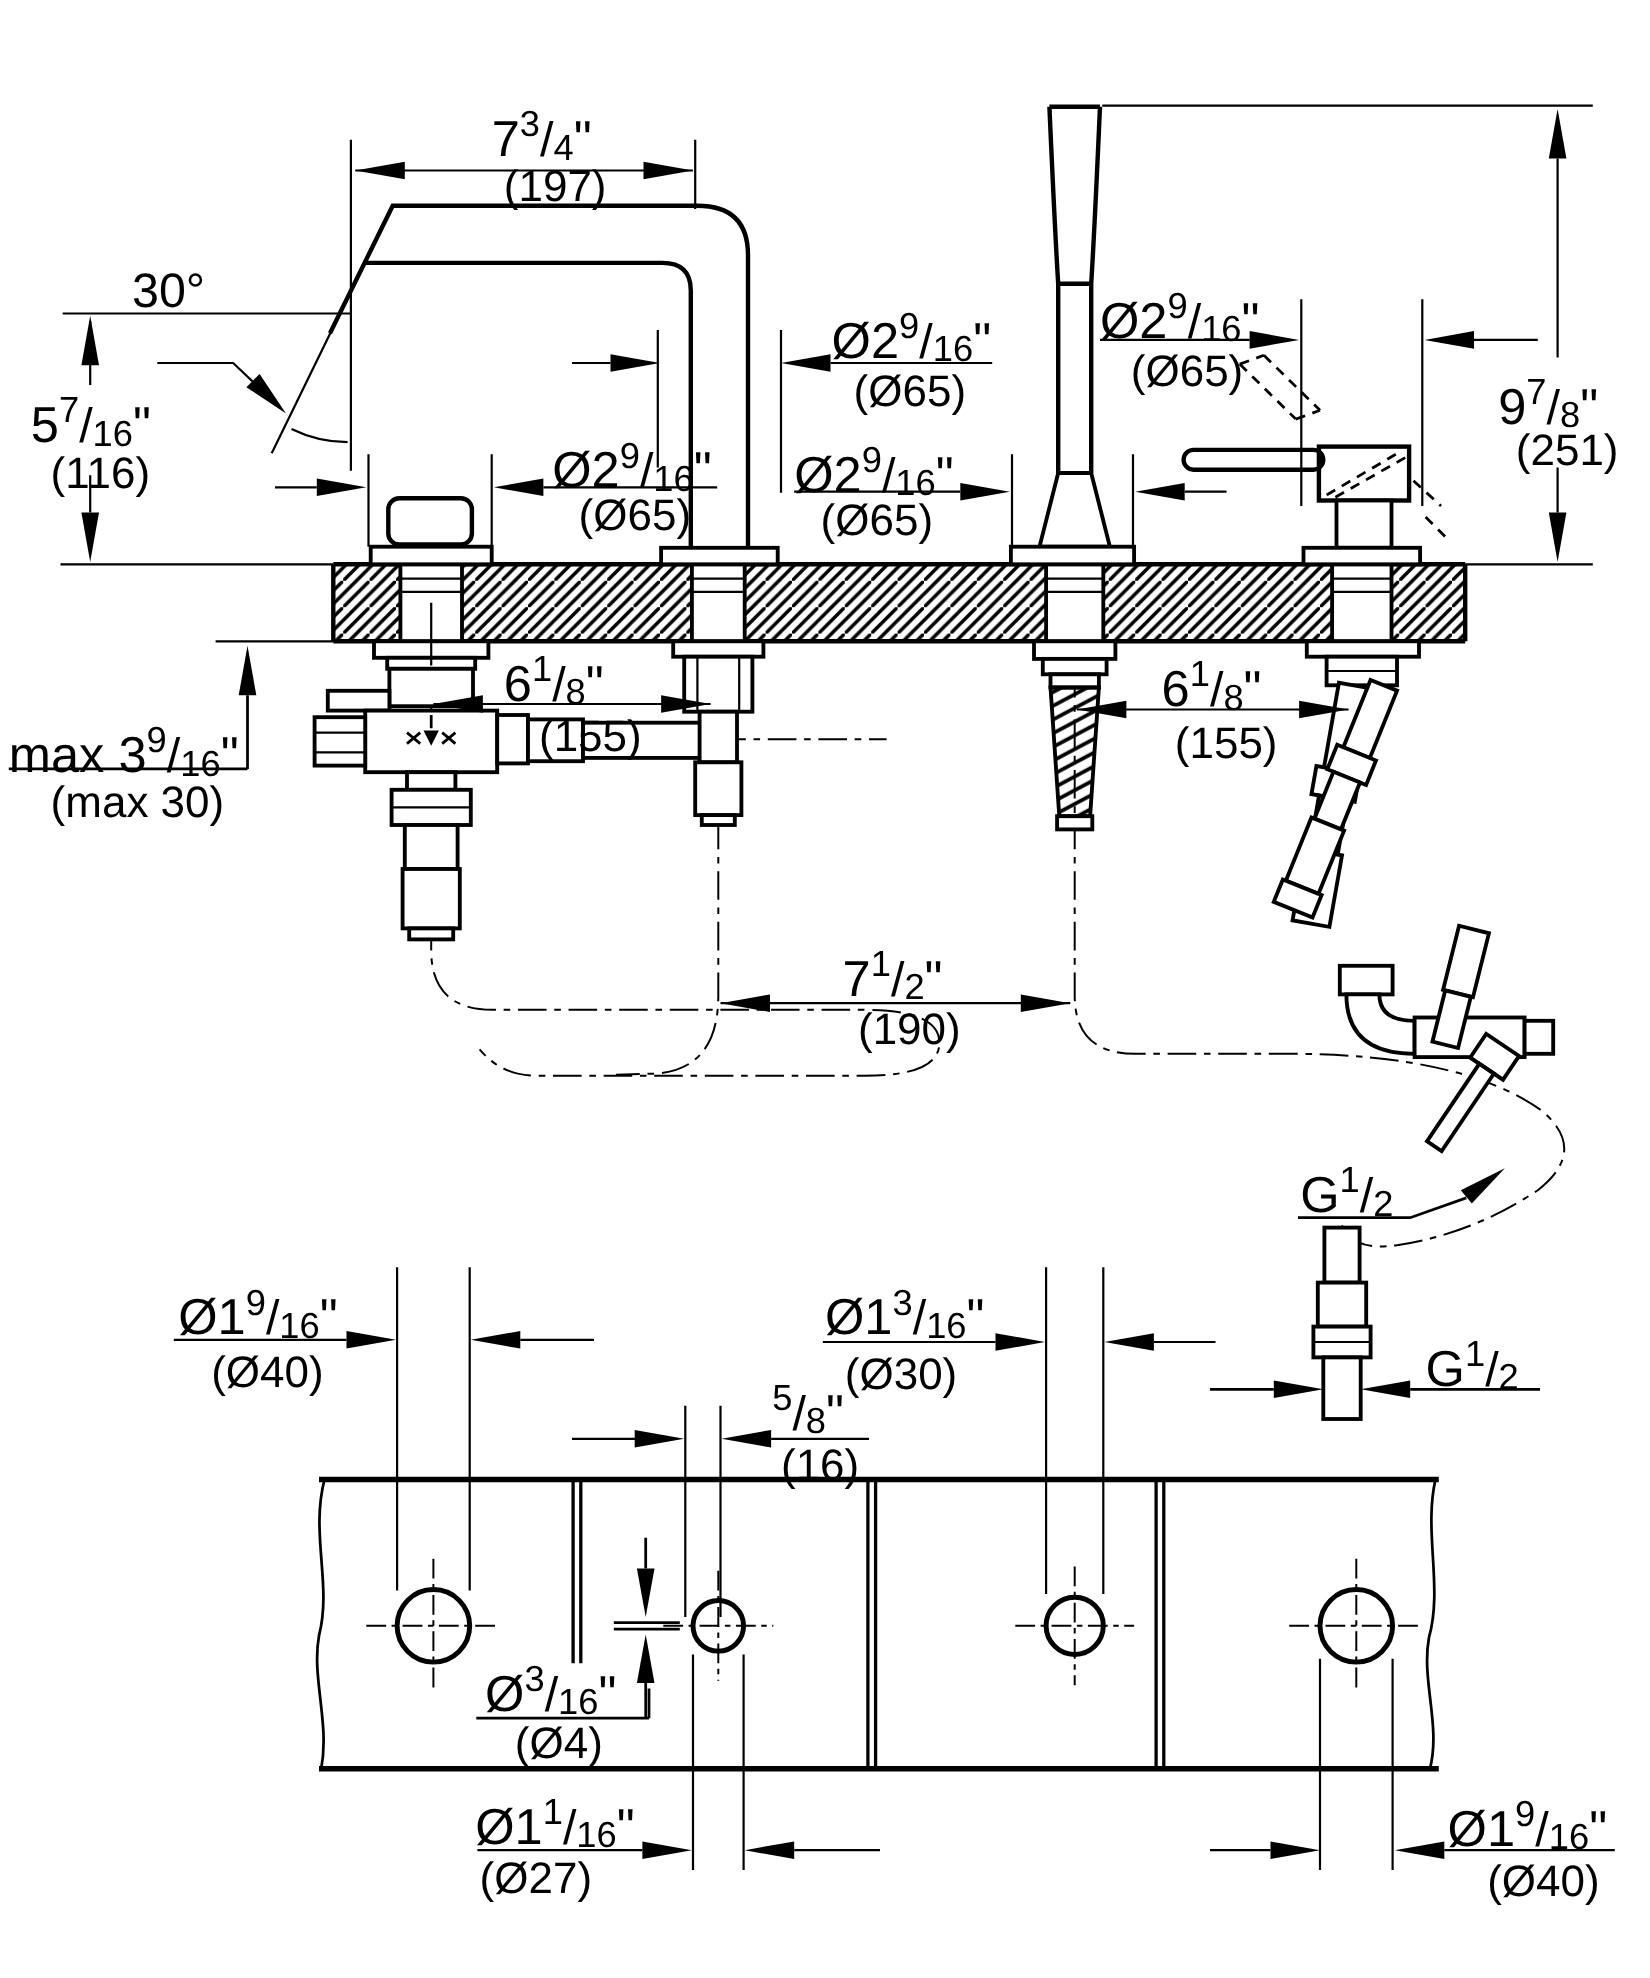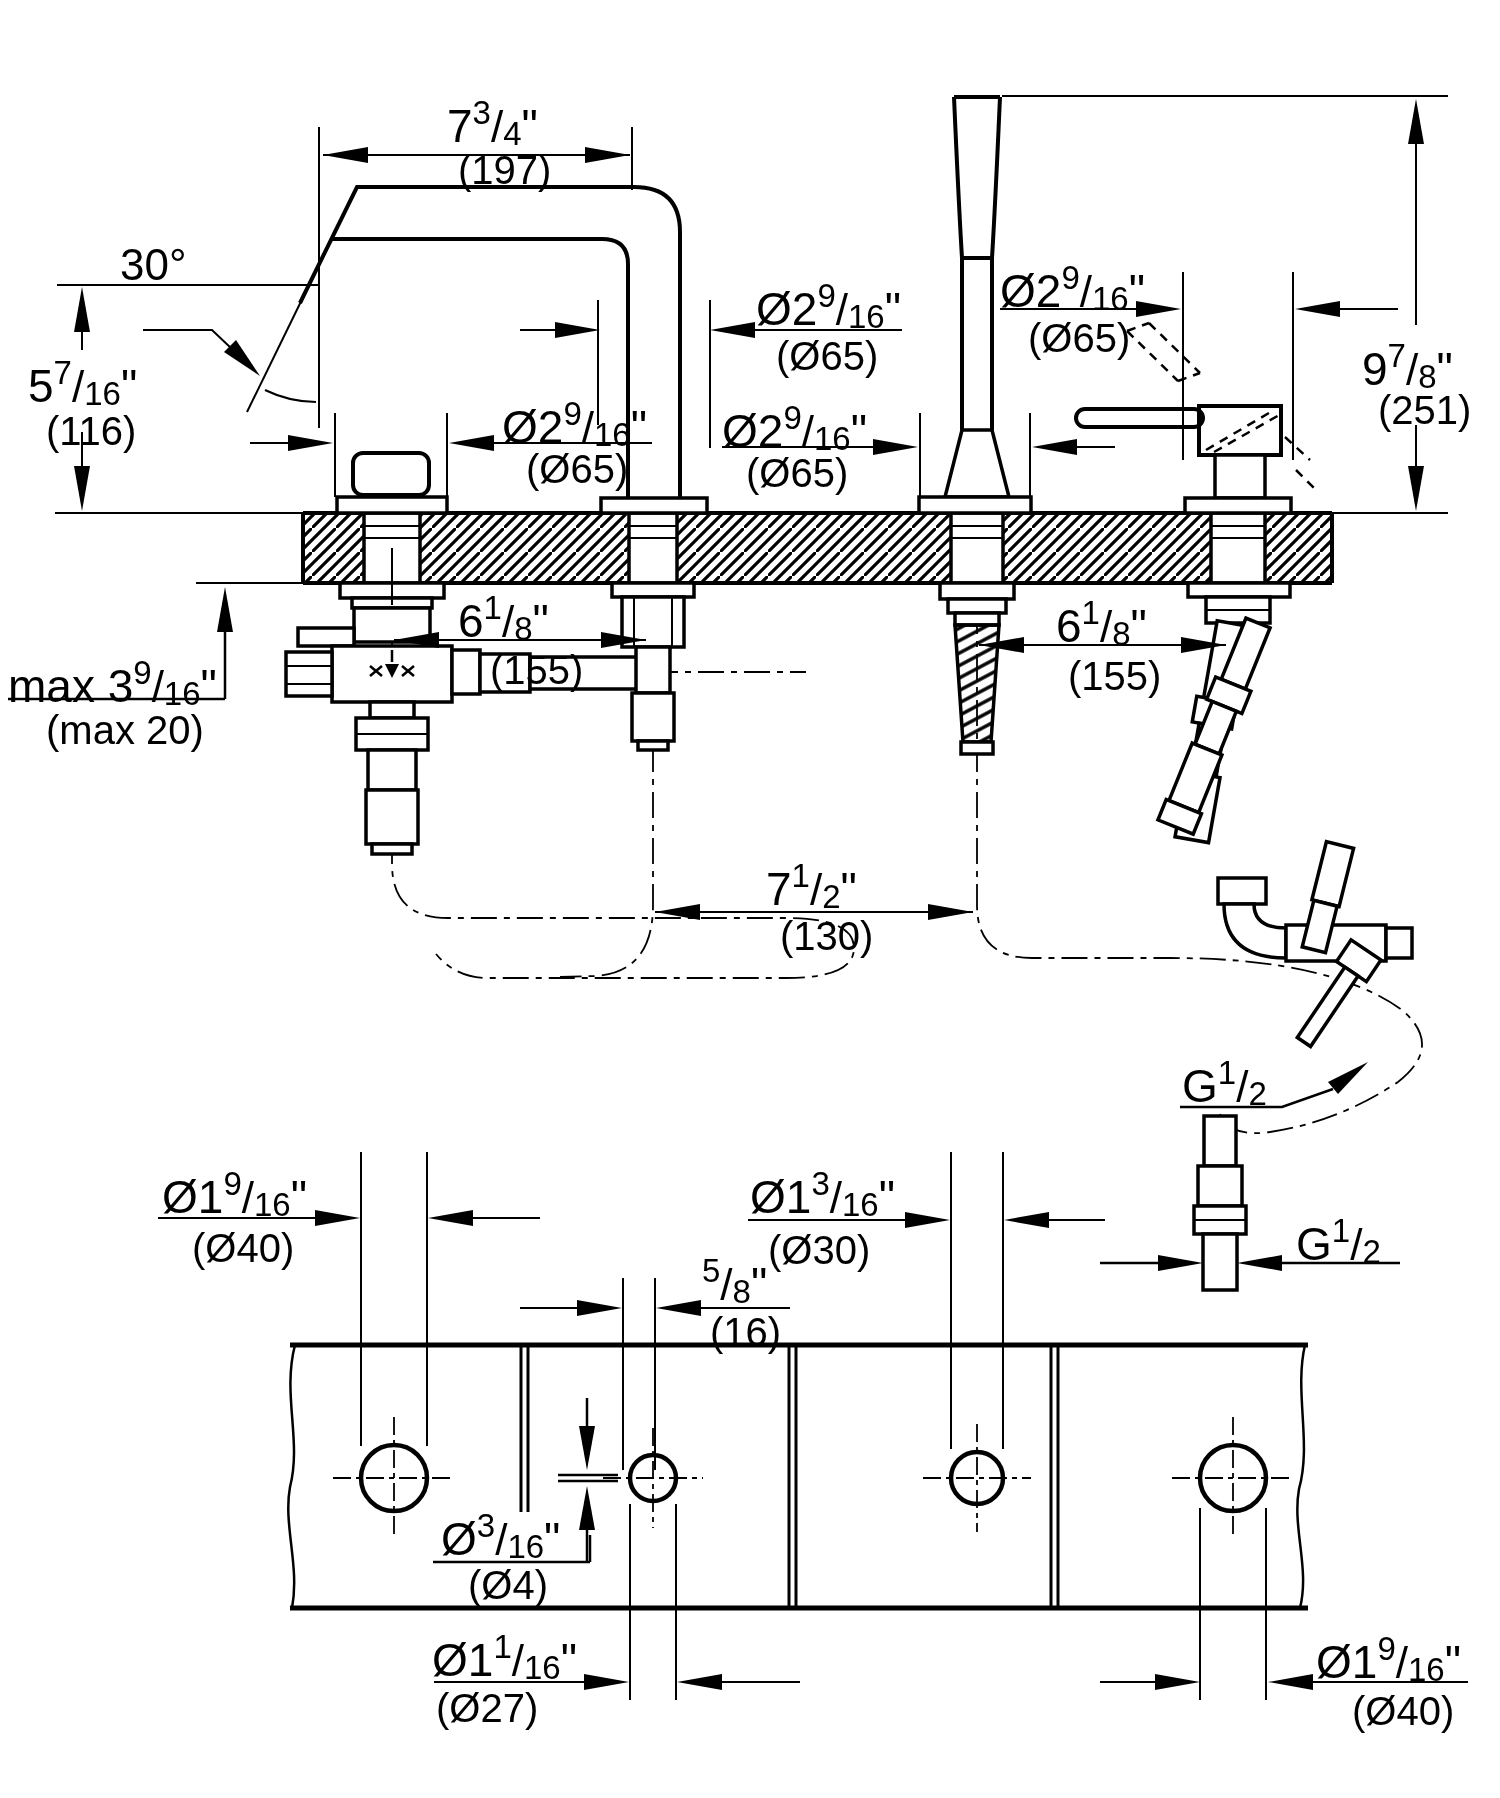--- a/index.html
+++ b/index.html
@@ -265,21 +265,21 @@
 
   <div class="lbl" style="left:447px;top:96px"><span>7</span><span class="fs">3</span><span class="fl">/</span><span class="fd">4</span><span>"</span></div>
   <div class="mm" style="left:458px;top:150px">(197)</div>
 
   <div class="lbl" style="left:120px;top:243px;font-size:44px">30°</div>
 
   <div class="lbl" style="left:28px;top:356px"><span>5</span><span class="fs">7</span><span class="fl">/</span><span class="fd">16</span><span>"</span></div>
   <div class="mm" style="left:46px;top:411px">(116)</div>
 
   <div class="lbl" style="left:8px;top:656px"><span>max 3</span><span class="fs">9</span><span class="fl">/</span><span class="fd">16</span><span>"</span></div>
-  <div class="mm" style="left:46px;top:710px">(max 20)</div>
+  <div class="mm" style="left:46px;top:710px">(max 30)</div>
 
   <div class="lbl" style="left:502px;top:397px"><span>Ø2</span><span class="fs">9</span><span class="fl">/</span><span class="fd">16</span><span>"</span></div>
   <div class="mm" style="left:526px;top:449px">(Ø65)</div>
 
   <div class="lbl" style="left:756px;top:279px"><span>Ø2</span><span class="fs">9</span><span class="fl">/</span><span class="fd">16</span><span>"</span></div>
   <div class="mm" style="left:776px;top:336px">(Ø65)</div>
 
   <div class="lbl" style="left:722px;top:401px"><span>Ø2</span><span class="fs">9</span><span class="fl">/</span><span class="fd">16</span><span>"</span></div>
   <div class="mm" style="left:746px;top:453px">(Ø65)</div>
 
@@ -289,21 +289,21 @@
   <div class="lbl" style="left:1362px;top:339px"><span>9</span><span class="fs">7</span><span class="fl">/</span><span class="fd">8</span><span>"</span></div>
   <div class="mm" style="left:1378px;top:390px">(251)</div>
 
   <div class="lbl" style="left:458px;top:591px"><span>6</span><span class="fs">1</span><span class="fl">/</span><span class="fd">8</span><span>"</span></div>
   <div class="mm" style="left:490px;top:650px">(155)</div>
 
   <div class="lbl" style="left:1056px;top:596px"><span>6</span><span class="fs">1</span><span class="fl">/</span><span class="fd">8</span><span>"</span></div>
   <div class="mm" style="left:1068px;top:656px">(155)</div>
 
   <div class="lbl" style="left:766px;top:859px"><span>7</span><span class="fs">1</span><span class="fl">/</span><span class="fd">2</span><span>"</span></div>
-  <div class="mm" style="left:780px;top:916px">(130)</div>
+  <div class="mm" style="left:780px;top:916px">(190)</div>
 
   <div class="lbl" style="left:1182px;top:1056px"><span>G</span><span class="fs">1</span><span class="fl">/</span><span class="fd">2</span></div>
 
   <div class="lbl" style="left:1296px;top:1214px"><span>G</span><span class="fs">1</span><span class="fl">/</span><span class="fd">2</span></div>
 
   <div class="lbl" style="left:162px;top:1167px"><span>Ø1</span><span class="fs">9</span><span class="fl">/</span><span class="fd">16</span><span>"</span></div>
   <div class="mm" style="left:192px;top:1228px">(Ø40)</div>
 
   <div class="lbl" style="left:750px;top:1167px"><span>Ø1</span><span class="fs">3</span><span class="fl">/</span><span class="fd">16</span><span>"</span></div>
   <div class="mm" style="left:768px;top:1230px">(Ø30)</div>

